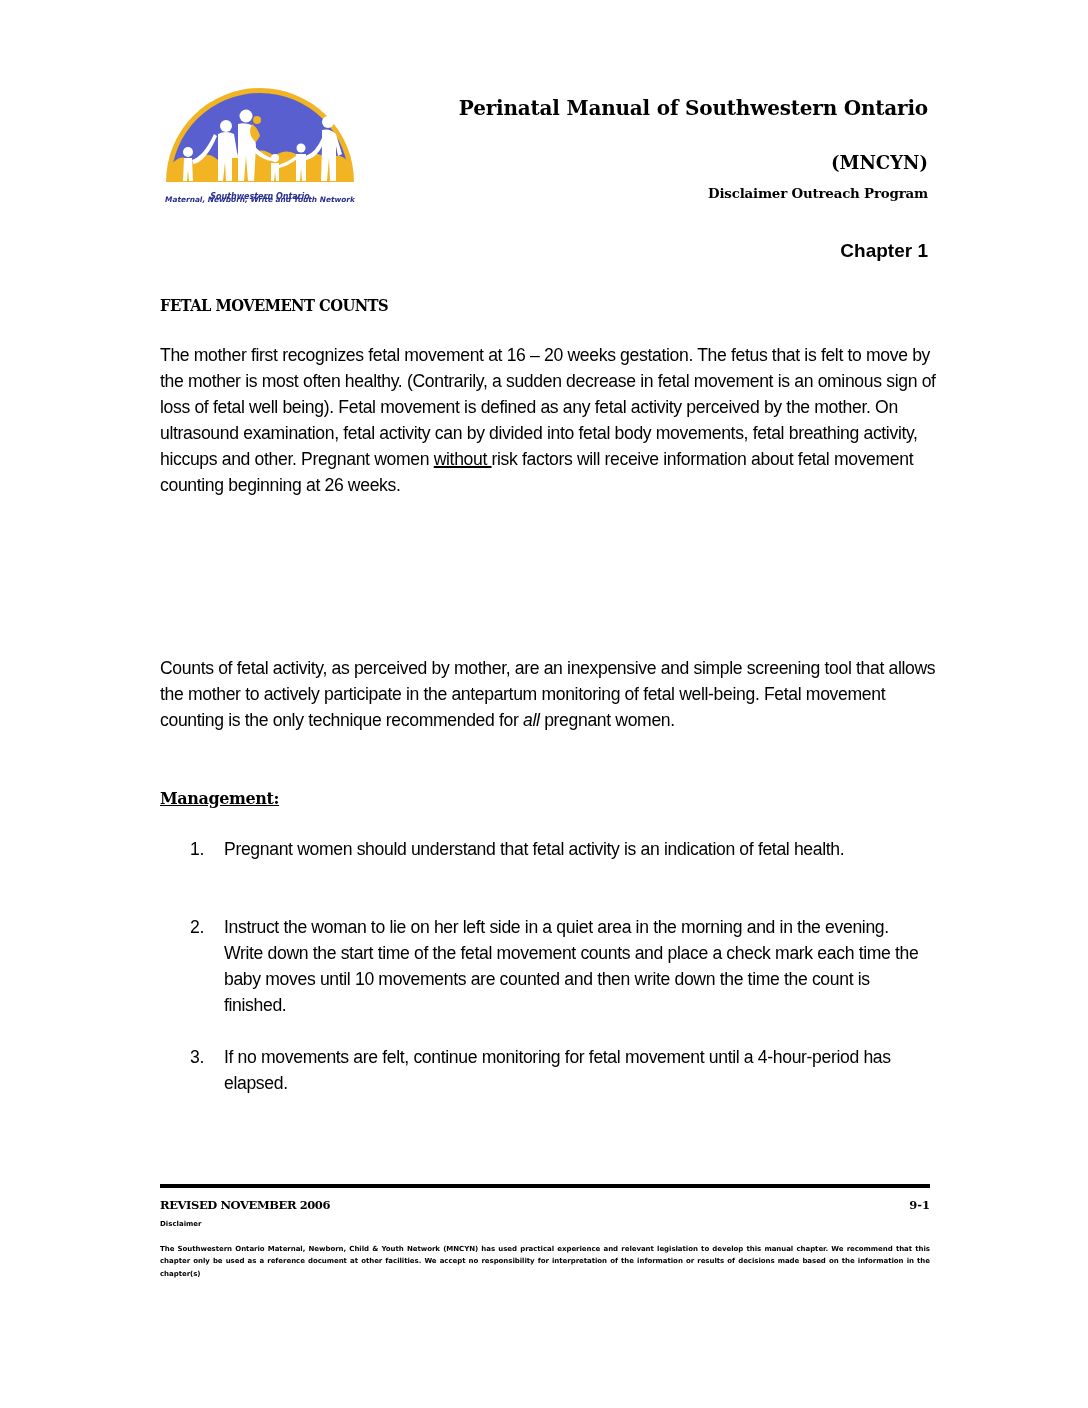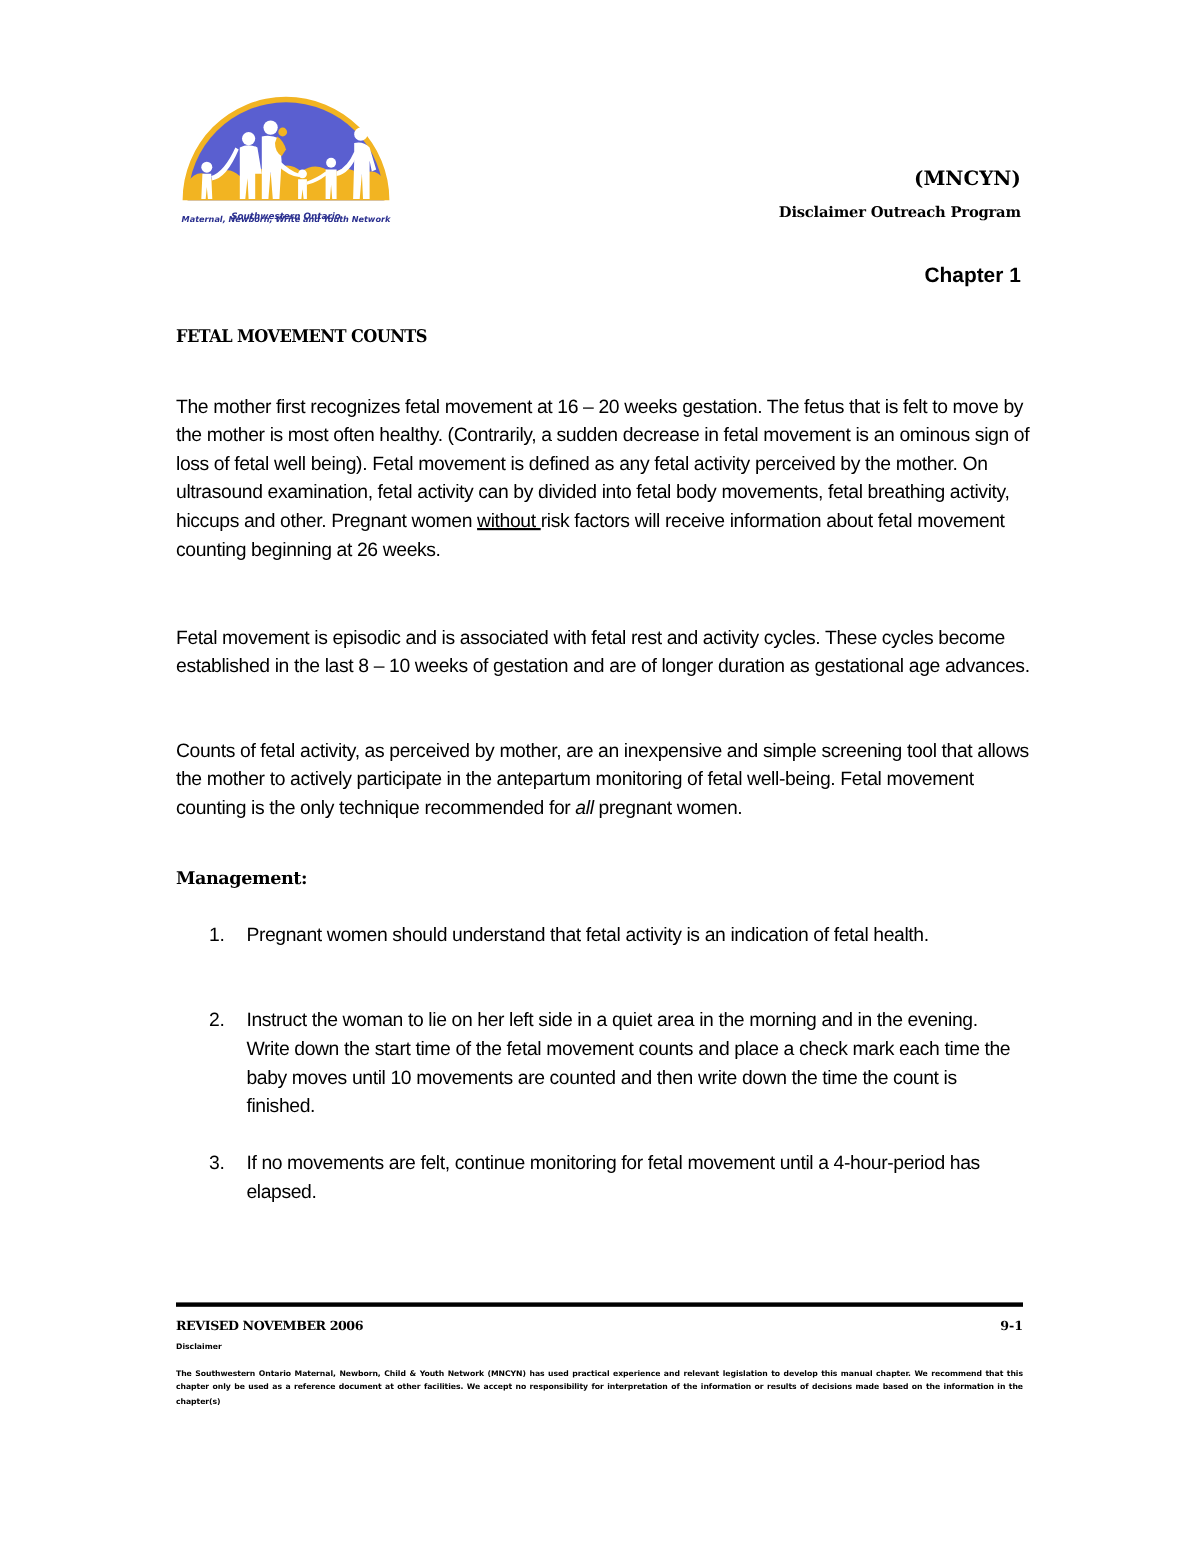--- a/index.html
+++ b/index.html
@@ -14,27 +14,27 @@
   .logo-caption.l2 { top: 109px; font-size: 7.4px; }
 
   .hdr { position: absolute; right: 160px; text-align: right; font-family: "DejaVu Serif", serif; white-space: nowrap; }
   .hdr-title { top: 96px; font-size: 20px; font-weight: bold; letter-spacing: -0.2px; }
   .hdr-org1 { top: 133px; font-size: 13.4px; font-weight: bold; letter-spacing: -0.3px; }
   .hdr-org2 { top: 152px; font-size: 18px; font-weight: bold; }
   .hdr-prog { top: 185px; font-size: 13.4px; font-weight: bold; letter-spacing: -0.2px; }
 
   .chapter { position: absolute; right: 160px; top: 240px; font-family: "Liberation Sans", sans-serif; font-weight: bold; font-size: 19px; }
 
-  .body-text { position: absolute; left: 160px; width: 780px; font-family: "Liberation Sans Narrow", "Liberation Sans", sans-serif; font-size: 17.6px; line-height: 26px; letter-spacing: -0.35px; margin-top: 14px; }
+  .body-text { position: absolute; left: 160px; width: 780px; font-family: "Liberation Sans Narrow", "Liberation Sans", sans-serif; font-size: 17.6px; line-height: 26px; letter-spacing: -0.35px; }
   .section-title { position: absolute; left: 160px; top: 296px; font-family: "DejaVu Serif", serif; font-weight: bold; font-size: 16px; letter-spacing: -0.6px; transform: scaleX(0.92); transform-origin: left; }
   .p1 { top: 342px; }
   .p2 { top: 552px; }
   .p3 { top: 655px; }
   .p1 u { text-decoration: underline; text-decoration-thickness: 2px; }
-  .mgmt { position: absolute; left: 160px; top: 789px; font-family: "DejaVu Serif", serif; font-weight: bold; font-size: 16px; letter-spacing: -0.4px; }
+  .mgmt { position: absolute; left: 160px; top: 789px; font-family: "DejaVu Serif", serif; font-weight: bold; font-size: 16px; letter-spacing: -0.4px; text-decoration: underline; }
 
   .list { position: absolute; left: 186px; width: 740px; font-family: "Liberation Sans", sans-serif; font-size: 17.6px; line-height: 26px; letter-spacing: -0.35px; }
   .list-item { position: absolute; left: 0; width: 740px; }
   .list-num { position: absolute; left: 4px; top: 0; }
   .list-text { position: absolute; left: 38px; top: 0; width: 700px; }
   .li1 { top: 0; }
   .li2 { top: 78px; }
   .li3 { top: 208px; }
 
   .footer-rule { position: absolute; left: 160px; top: 1184px; width: 770px; height: 4px; background: #000; }
@@ -71,30 +71,30 @@
         <path d="M136 68 L146 68 L146 95 L142 95 L141 82 L140 95 L136 95 Z"></path>
         <path d="M146 70 Q156 66 162 52 L165 54 Q158 72 146 74 Z"></path>
         <circle cx="168" cy="36" r="6"></circle>
         <path d="M162 44 Q170 42 176 48 L182 68 L178 70 L176 60 L176 95 L170 95 L169 72 L167 95 L161 95 L162 60 Z"></path>
       </g>
     </svg>
     <div class="logo-caption l1">Southwestern Ontario</div>
     <div class="logo-caption l2">Maternal, Newborn, Write and Youth Network</div>
   </div>
 
+  <div class="hdr hdr-title">Perinatal Manual of Southwestern Ontario</div>
   <div class="hdr hdr-org2">(MNCYN)</div>
   <div class="hdr hdr-prog">Disclaimer Outreach Program</div>
 
   <div class="chapter">Chapter 1</div>
 
   <div class="section-title">FETAL MOVEMENT COUNTS</div>
 
   <div class="body-text p1"><span>The mother first recognizes fetal movement at 16 – 20 weeks gestation.  The fetus that is felt to move by the mother is most often healthy.  (Contrarily, a sudden decrease in fetal movement is an ominous sign of loss of fetal well being).  Fetal movement is defined as any fetal activity perceived by the mother.  On ultrasound examination, fetal activity can by divided into fetal body movements, fetal breathing activity, hiccups and other.  Pregnant women </span><u>without </u><span>risk factors will receive information about fetal movement counting beginning at 26 weeks.</span></div>
 
-  <div class="body-text p2">Fetal movement is episodic and is associated with fetal rest and activity cycles.  These cycles become established in the last 8 – 10 weeks of gestation and are of longer duration as gestational age advances.</div>
 
   <div class="body-text p3"><span>Counts of fetal activity, as perceived by mother, are an inexpensive and simple screening tool that allows the mother to actively participate in the antepartum monitoring of fetal well-being.  Fetal movement counting is the only technique recommended for </span><i>all</i><span> pregnant women.</span></div>
 
   <div class="mgmt">Management:</div>
 
   <div class="list" style="top:836px;">
     <div class="list-item li1">
       <span class="list-num">1.</span>
       <span class="list-text">Pregnant women should understand that fetal activity is an indication of fetal health.</span>
     </div>

